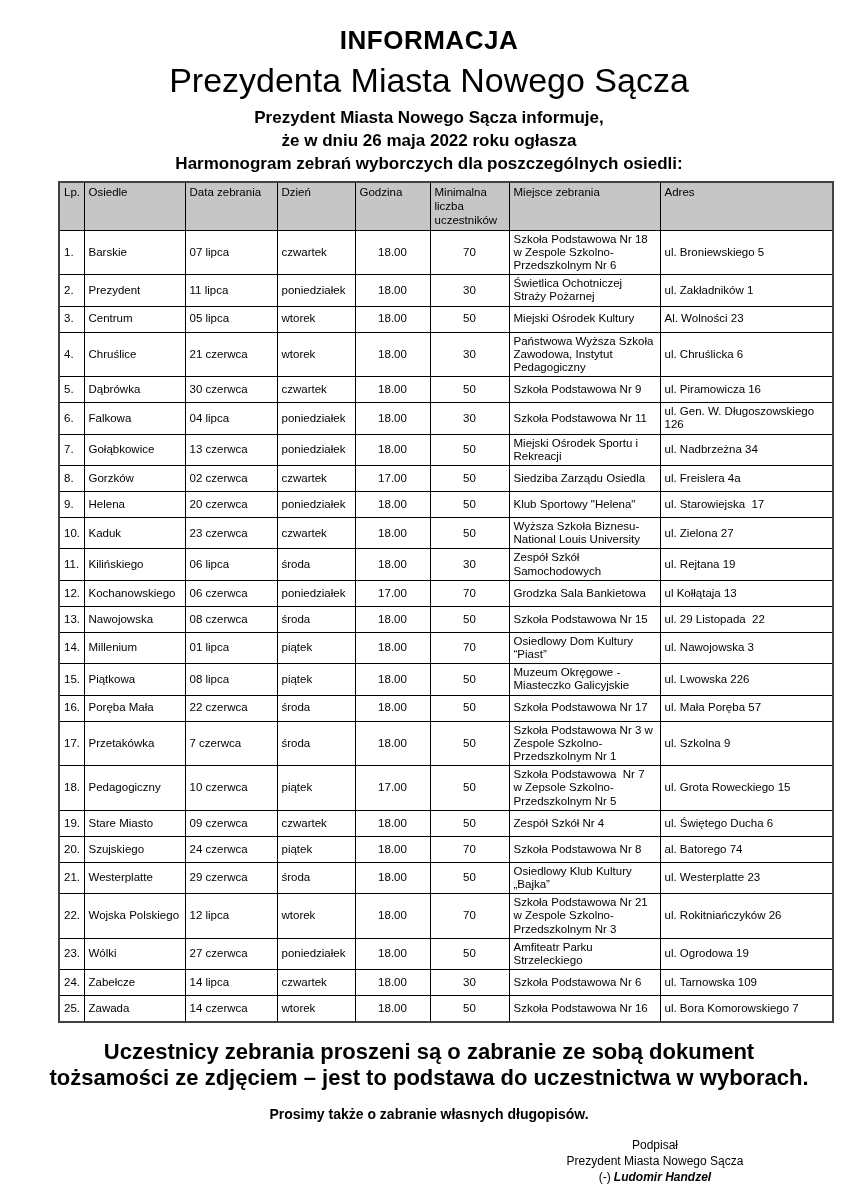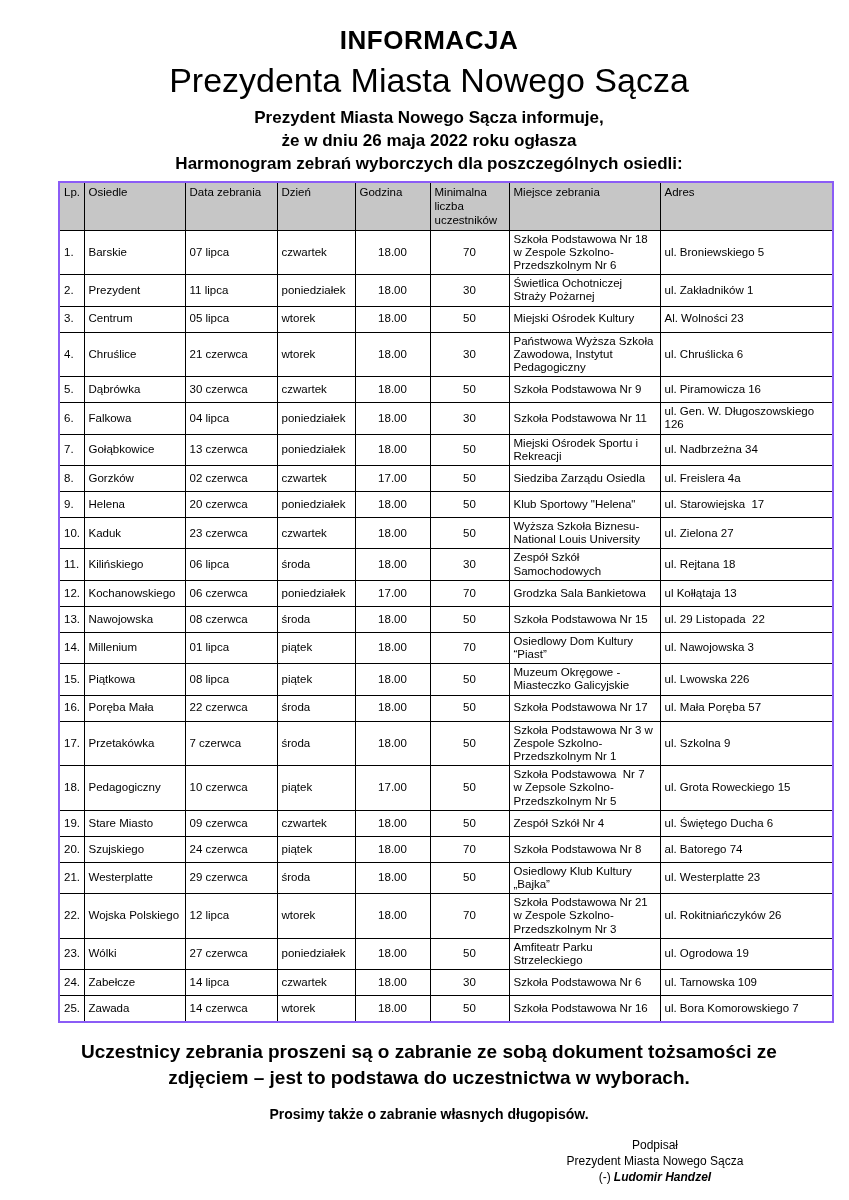--- a/index.html
+++ b/index.html
@@ -34,21 +34,21 @@
     font-size: 17px;
     font-weight: bold;
     line-height: 23px;
   }
   
   table.schedule {
     border-collapse: collapse;
     table-layout: fixed;
     width: 774px;
     margin: 6px 0 0 39px;
-    border: 2px solid #8b5cf6;
+    border: 2px solid #404040;
     font-size: 11.5px;
   }
   table.schedule col.c0 { width: 25px; }
   table.schedule col.c1 { width: 101px; }
   table.schedule col.c2 { width: 92px; }
   table.schedule col.c3 { width: 78px; }
   table.schedule col.c4 { width: 75px; }
   table.schedule col.c5 { width: 79px; }
   table.schedule col.c6 { width: 151px; }
   table.schedule col.c7 { width: 173px; }
@@ -70,21 +70,21 @@
     line-height: 13.2px;
     white-space: pre-wrap;
   }
   table.schedule td:nth-child(5),
   table.schedule td:nth-child(6) { text-align: center; }
   
   .notice {
     margin: 16px auto 0;
     max-width: 760px;
     text-align: center;
-    font-size: 19px;
+    font-size: 22px;
     font-weight: bold;
     line-height: 26px;
   }
   .pens {
     margin-top: 14px;
     text-align: center;
     font-size: 14px;
     font-weight: bold;
     line-height: 18px;
   }
@@ -236,21 +236,21 @@
           <td>ul. Zielona 27</td>
         </tr>
         <tr>
           <td>11.</td>
           <td>Kilińskiego</td>
           <td>06 lipca</td>
           <td>środa</td>
           <td>18.00</td>
           <td>30</td>
           <td>Zespół Szkół Samochodowych</td>
-          <td>ul. Rejtana 18</td>
+          <td>ul. Rejtana 19</td>
         </tr>
         <tr>
           <td>12.</td>
           <td>Kochanowskiego</td>
           <td>06 czerwca</td>
           <td>poniedziałek</td>
           <td>17.00</td>
           <td>70</td>
           <td>Grodzka Sala Bankietowa</td>
           <td>ul Kołłątaja 13</td>

